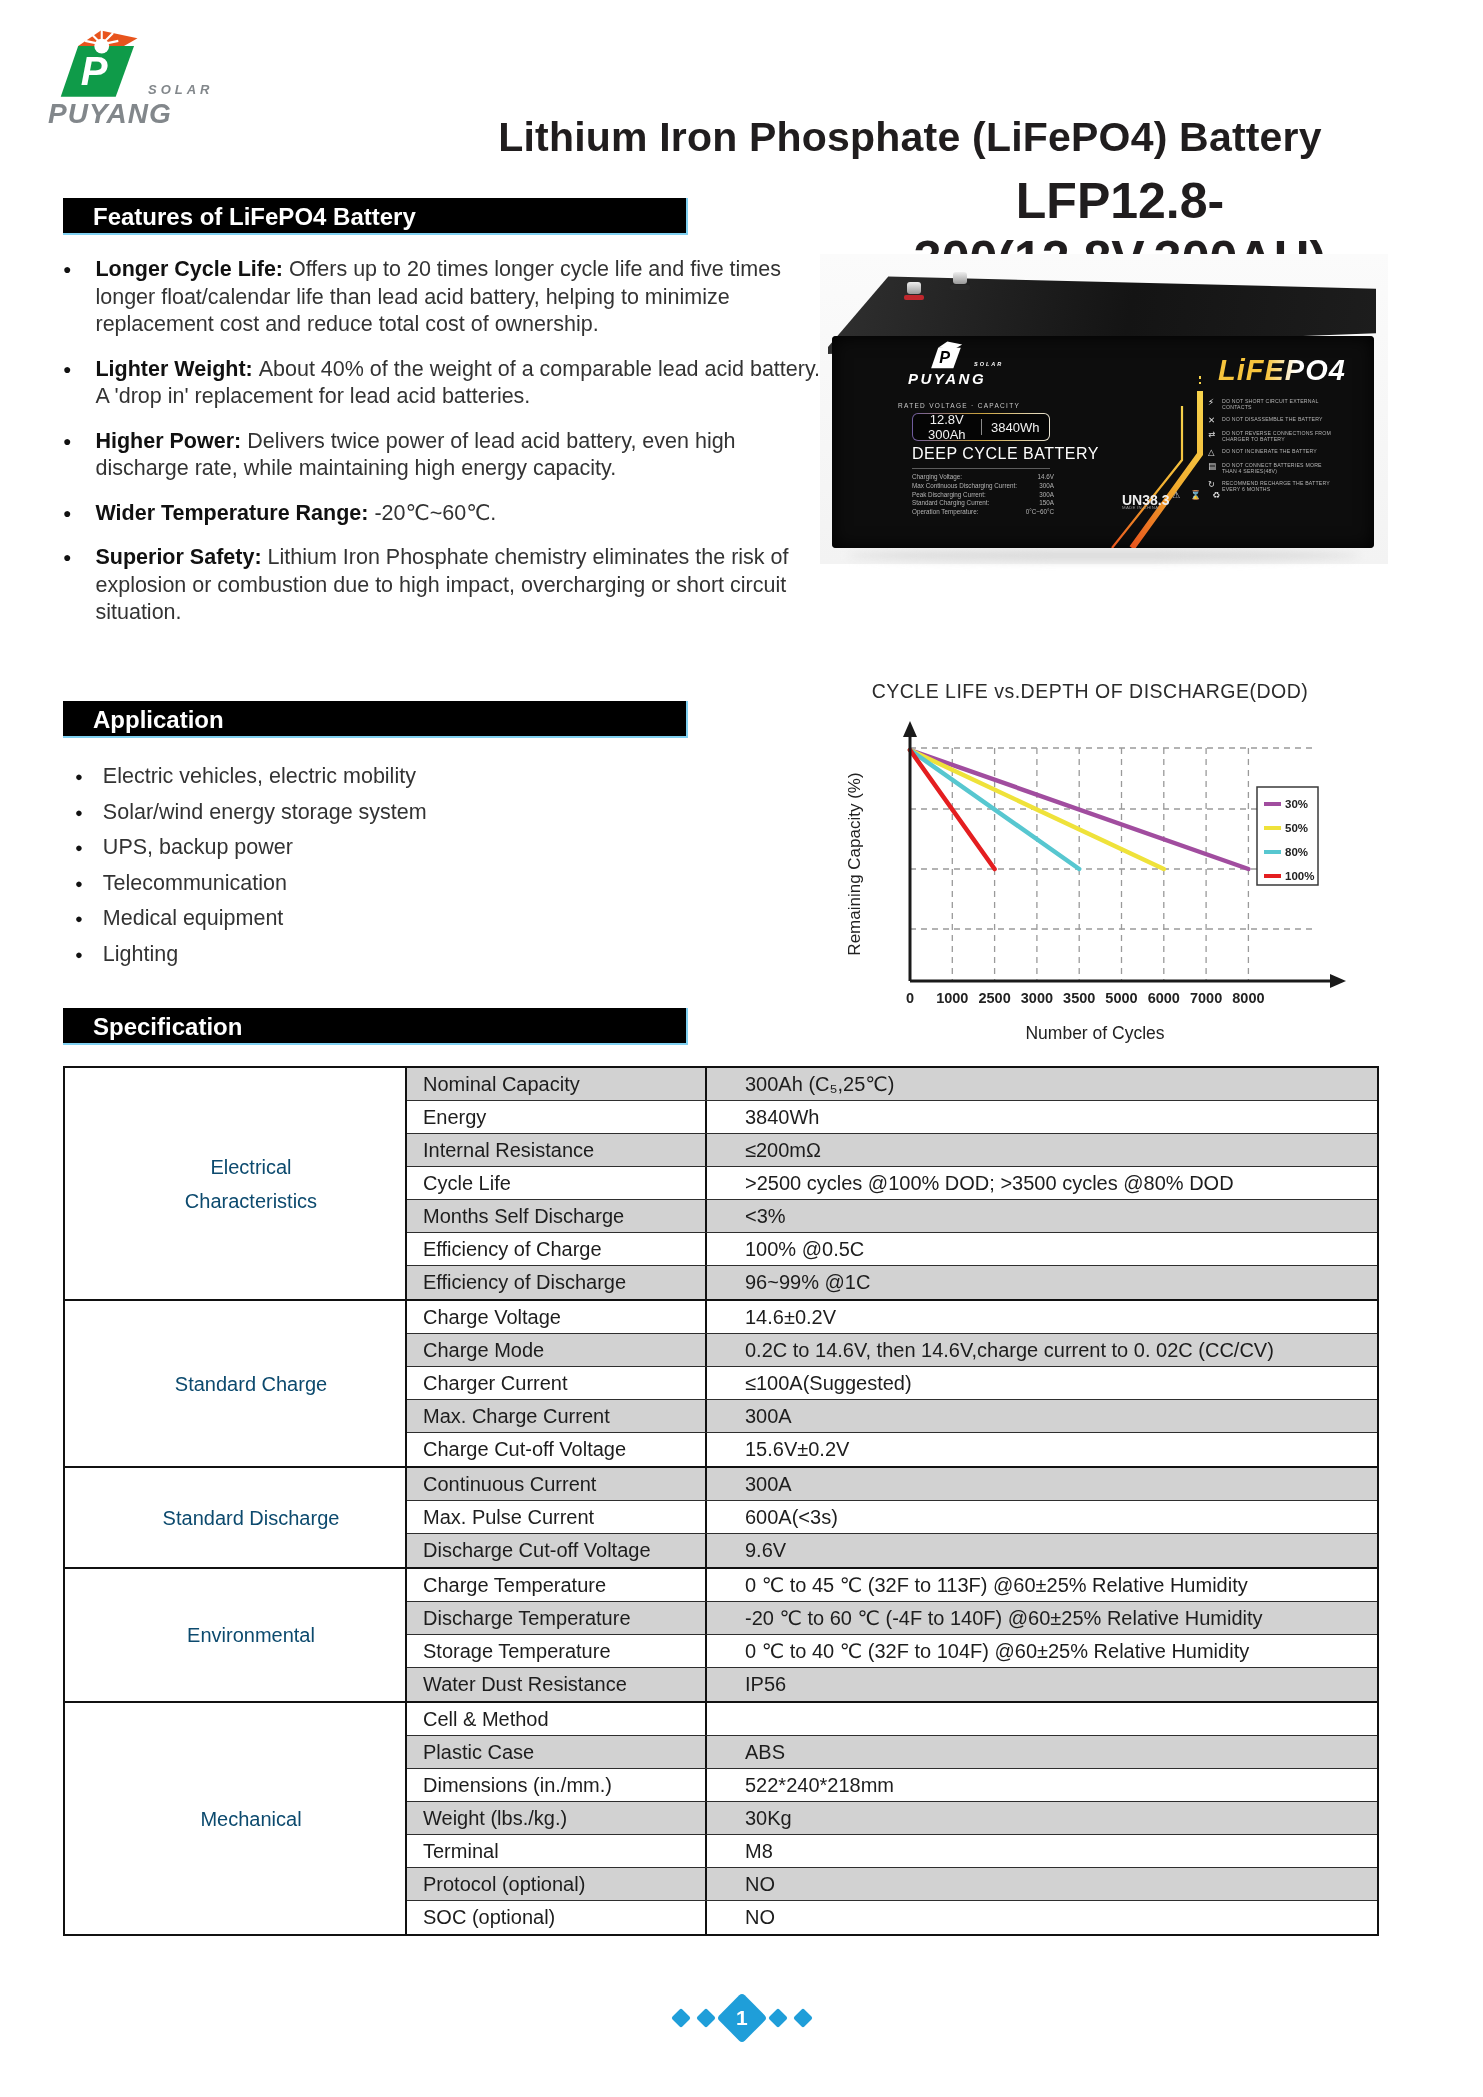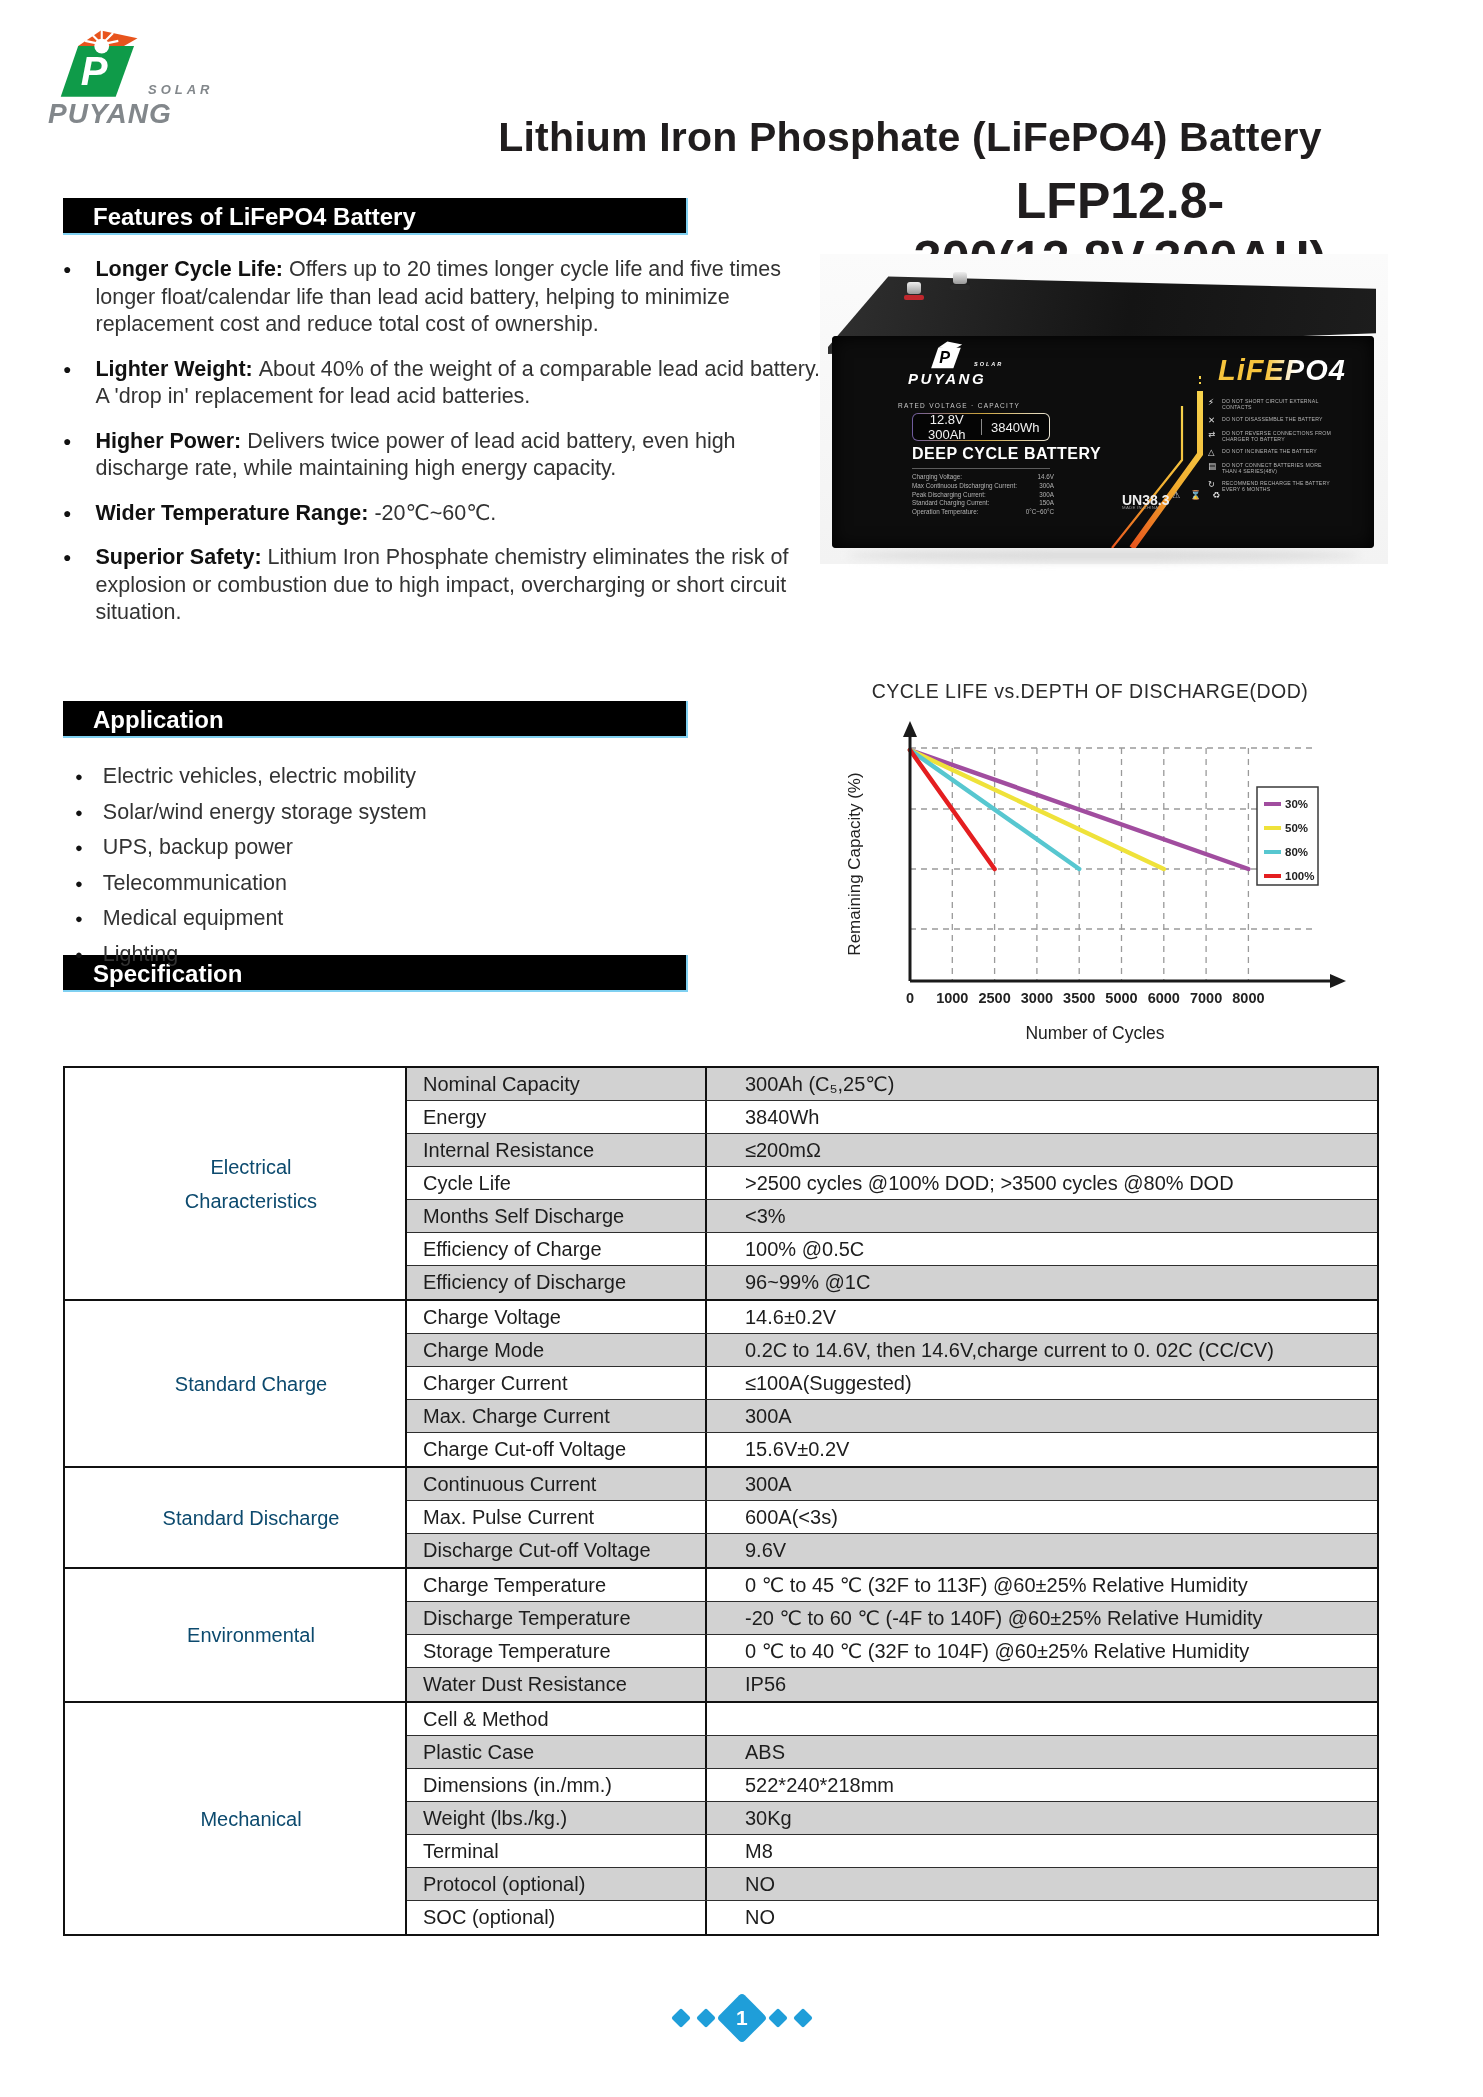--- a/index.html
+++ b/index.html
@@ -20,21 +20,21 @@
              font-weight:bold;color:#201d1e;letter-spacing:.2px;}
   .doc-model{left:840px;top:172px;width:560px;text-align:center;font-size:50px;
              font-weight:bold;color:#201d1e;}
 
   
   .bar{width:625px;height:37px;background:#000000;color:#fff;font-size:24px;font-weight:bold;
        line-height:37px;padding-left:30px;box-sizing:border-box;
        border-bottom:2px solid #7fd0f1;border-right:2px solid #7fd0f1;}
   #bar-features{left:63px;top:198px;}
   #bar-application{left:63px;top:701px;}
-  #bar-specification{left:63px;top:955px;}
+  #bar-specification{left:63px;top:1008px;}
 
   
   .features-list{left:63px;top:256px;width:780px;}
   .feat-item{display:flex;margin-bottom:17px;}
   .feat-item .bullet{font-size:14px;line-height:27px;margin-right:24px;color:#111;}
   .feat-text{font-size:21.5px;line-height:27.5px;color:#333;width:730px;}
   .feat-text b{color:#111;}
 
   
   .app-list{left:75px;top:763px;}
@@ -65,21 +65,21 @@
                        font-size:5.5px;letter-spacing:2px;}
   .mini-logo .ml-brand{position:absolute;left:10px;top:26px;font-style:italic;font-weight:900;
                        font-size:15px;letter-spacing:2.5px;}
   .rated{position:absolute;left:66px;top:66px;font-size:6.5px;letter-spacing:1.3px;color:#c9c9c9;}
   .rating-box{position:absolute;left:80px;top:77px;width:136px;height:26px;border-radius:6px;
               border:1px solid transparent;display:flex;align-items:center;
               background:linear-gradient(#050505,#050505) padding-box,
                          linear-gradient(90deg,#6f5b9e,#caa23c,#e8e3d2) border-box;}
   .rating-box .rl{flex:1;text-align:center;font-size:13px;color:#f2f2f2;}
   .rating-box .rdiv{width:1px;height:16px;background:#8b8b8b;}
-  .deep-cycle{position:absolute;left:80px;top:109px;font-size:16px;font-weight:bold;color:#fff;
+  .deep-cycle{position:absolute;left:80px;top:109px;font-size:16px;font-weight:normal;color:#fff;
               letter-spacing:.5px;}
   .bat-sep{position:absolute;left:80px;top:132px;width:138px;height:1px;background:#5c5c5c;}
   .bat-specs{position:absolute;left:80px;top:137px;width:142px;}
   .bat-spec-row{display:flex;justify-content:space-between;font-size:6.3px;line-height:8.8px;
                 color:#b3b3b3;}
   .un38{position:absolute;left:290px;top:156px;font-size:14px;font-weight:bold;color:#eee;}
   .made-in{position:absolute;left:290px;top:169px;font-size:4.3px;color:#9a9a9a;letter-spacing:.3px;}
   .cert-icons{position:absolute;left:340px;top:154px;font-size:9px;letter-spacing:4px;color:#ddd;}
   .lifepo4{position:absolute;left:386px;top:18px;font-size:29px;font-weight:bold;font-style:italic;
            letter-spacing:1px;background:linear-gradient(90deg,#f7c43c 0%,#f7c43c 38%,#ffffff 62%);

